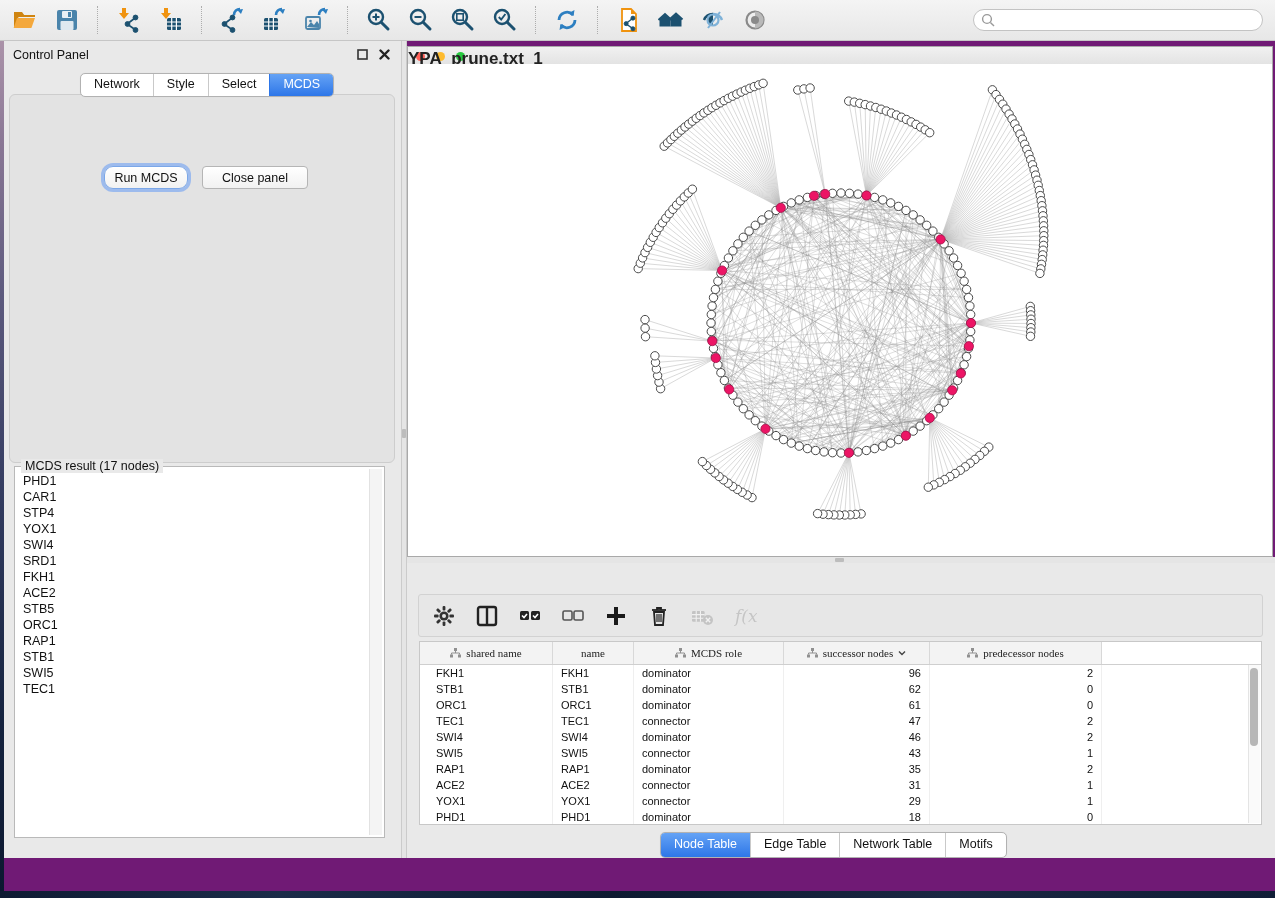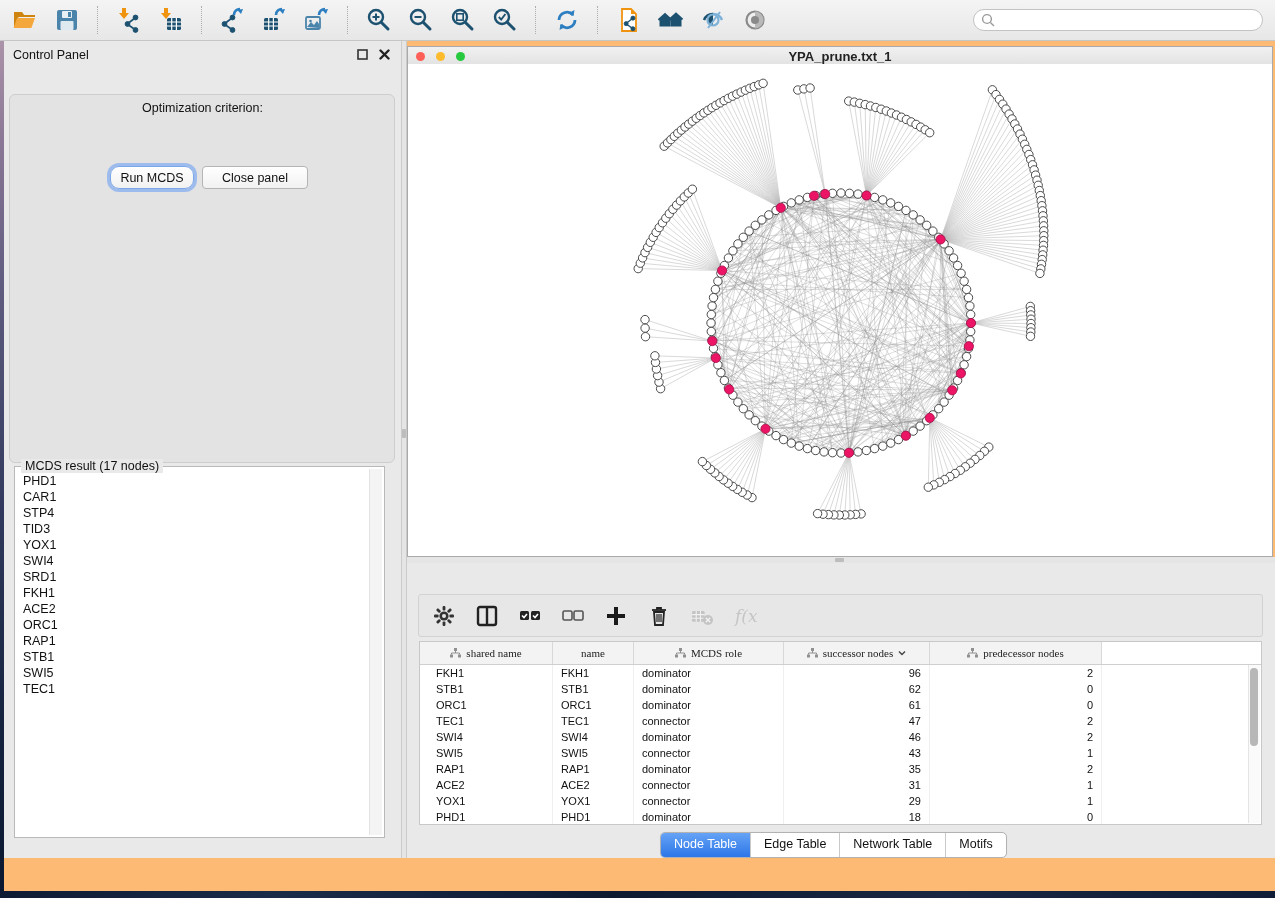--- a/index.html
+++ b/index.html
@@ -1,17 +1,17 @@
 <!DOCTYPE html>
 <html><head>
 <meta charset="utf-8">
 <style>
   html,body{margin:0;padding:0;}
   body{font-family:"Liberation Sans","DejaVu Sans",sans-serif;-webkit-font-smoothing:antialiased;}
-  #screen{position:relative;width:1275px;height:898px;overflow:hidden;background:#fdba74;}
+  #screen{position:relative;width:1275px;height:898px;overflow:hidden;background:#701a75;}
   
   #wp-left{position:absolute;left:0;top:41px;width:4px;height:850px;
     background:linear-gradient(180deg,#ab93a9 0%,#8a7795 12%,#5d5a7e 30%,#313a5e 55%,#15233f 80%,#0c1830 100%);}
   #wp-bottom{position:absolute;left:0;top:891px;width:1275px;height:7px;
     background:linear-gradient(90deg,#0e1b33,#1b2c49 22%,#0d1a31 48%,#1a2742 74%,#101d36 100%);}
   
   #toolbar{position:absolute;left:0;top:0;width:1275px;height:41px;
     background:linear-gradient(#f4f4f4,#e7e7e7);border-bottom:1px solid #c6c6c6;
     display:flex;align-items:center;padding-left:10px;box-sizing:border-box;gap:12px;}
   .tb-icon{width:30px;height:30px;display:flex;align-items:center;justify-content:center;flex:0 0 auto;cursor:pointer;}
@@ -34,39 +34,39 @@
   #cp-subpanel{position:absolute;left:5px;top:53px;width:386px;height:369px;background:#e3e3e3;
     border:1px solid #cdcdcd;border-radius:6px;box-sizing:border-box;}
   #opt-label{position:absolute;left:0;top:60px;width:100%;text-align:center;font-size:12.5px;color:#111;}
   #criterion-select{position:absolute;left:39px;top:91px;width:314px;height:23px;background:#fff;border:1px solid #b5b5b5;
     border-radius:4px;box-sizing:border-box;display:flex;align-items:center;cursor:pointer;}
   #criterion-value{flex:1;font-size:12.3px;color:#111;padding-left:9px;white-space:nowrap;overflow:hidden;}
   #criterion-stepper{width:20px;height:21px;border-radius:0 3px 3px 0;background:linear-gradient(#6aa6f6,#2d76e8);
     display:flex;flex-direction:column;align-items:center;justify-content:center;gap:1px;}
   .cp-btn{position:absolute;top:125px;height:23px;background:linear-gradient(#ffffff,#f1f1f1);border:1px solid #b5b5b5;
     border-radius:4px;font-size:12.5px;color:#111;display:flex;align-items:center;justify-content:center;cursor:pointer;box-sizing:border-box;}
-  #run-btn{left:106px;width:84px;box-shadow:0 0 0 3px rgba(100,155,245,.55);border-color:#7ba7e8;border-radius:9px;}
+  #run-btn{left:100px;width:84px;box-shadow:0 0 0 3px rgba(100,155,245,.55);border-color:#7ba7e8;border-radius:9px;}
   #closepanel-btn{left:198px;width:106px;}
   #result-box{position:absolute;left:10px;top:425px;width:371px;height:372px;border:1px solid #b9b9b9;background:#fff;box-sizing:border-box;}
   #result-title{position:absolute;left:6px;top:-8px;background:#e9e9e9;padding:0 4px;font-size:12.5px;color:#111;}
   #result-list{position:absolute;left:2px;top:6px;right:15px;bottom:2px;overflow:hidden;}
   .list-item{font-size:12.5px;color:#111;line-height:16px;padding-left:6px;cursor:default;}
   #result-scroll{position:absolute;top:2px;right:2px;bottom:2px;width:12px;background:#f4f4f4;border-left:1px solid #e2e2e2;}
   
   #v-splitter{position:absolute;left:401px;top:41px;width:6px;height:817px;background:#e5e5e5;
     border-left:1px solid #cbcbcb;border-right:1px solid #cbcbcb;box-sizing:border-box;cursor:col-resize;}
   #v-splitter .grip{position:absolute;left:0px;top:388px;width:4px;height:9px;background:#bdbdbd;border-radius:1px;}
   #h-splitter{position:absolute;left:407px;top:557px;width:868px;height:6px;background:#e5e5e5;cursor:row-resize;}
   #h-splitter .grip{position:absolute;left:428px;top:1px;width:9px;height:4px;background:#bdbdbd;border-radius:1px;}
   
   #network-window{position:absolute;left:407px;top:46px;width:866px;height:511px;border:1px solid #a9a9a9;
     box-sizing:border-box;background:#fff;}
   #net-titlebar{position:relative;height:17px;background:linear-gradient(#f1f1f1,#e3e3e3);border-bottom:1px solid #bdbdbd;}
   .traffic{position:absolute;top:5px;width:9px;height:9px;border-radius:50%;cursor:pointer;}
-  #net-title{position:absolute;left:0;right:0;top:2px;text-align:center;font-size:13px;font-weight:600;color:#222;}
+  #net-title{position:absolute;left:0;right:0;top:2px;font-size:17px;font-weight:600;color:#222;}
   #net-canvas{position:absolute;left:0;top:17px;width:864px;height:492px;background:#fff;}
   
   #table-panel{position:absolute;left:407px;top:563px;width:868px;height:295px;background:#e9e9e9;}
   #tp-toolbar{position:absolute;left:11px;top:31px;width:845px;height:43px;background:#e7e7e7;
     border:1px solid #d2d2d2;border-radius:3px;box-sizing:border-box;display:flex;align-items:center;gap:17px;padding-left:12px;}
   .tp-icon{width:26px;height:26px;display:flex;align-items:center;justify-content:center;cursor:pointer;}
   .tp-icon.disabled{opacity:.45;cursor:default;}
   #data-table{position:absolute;left:12px;top:78px;width:843px;height:184px;background:#fff;border:1px solid #c8c8c8;
     box-sizing:border-box;overflow:hidden;}
   #thead{display:flex;height:22px;border-bottom:1px solid #cfcfcf;background:#f3f3f3;}
@@ -275,36 +275,41 @@
               <rect x="1" y="1" width="9" height="9" fill="none" stroke="#333" stroke-width="1.6"></rect>
             </svg>
         </span>
         <span class="close-btn">
           <svg width="11" height="11" viewBox="0 0 11 11">
               <path d="M1.5 1.5L9.5 9.5M9.5 1.5L1.5 9.5" stroke="#222" stroke-width="2.4" stroke-linecap="round"></path>
             </svg>
         </span>
       </span>
     </div>
+    <div id="cp-tabs" class="seg">
+        <div class="s">Network</div>
+        <div class="s">Style</div>
+        <div class="s">Select</div>
+        <div class="s sel">MCDS</div>
+      </div>
     <div id="cp-subpanel"></div>
-    <div id="opt-label">Optimization criterion:</div>
     <div id="run-btn" class="cp-btn">Run MCDS</div>
     <div id="closepanel-btn" class="cp-btn">Close panel</div>
     <div id="result-box">
       <span id="result-title">MCDS result (17 nodes)</span>
       <div id="result-list">
           <div class="list-item">PHD1</div>
           <div class="list-item">CAR1</div>
           <div class="list-item">STP4</div>
-          <div class="list-item">TID3</div>
           <div class="list-item">YOX1</div>
           <div class="list-item">SWI4</div>
           <div class="list-item">SRD1</div>
           <div class="list-item">FKH1</div>
           <div class="list-item">ACE2</div>
+          <div class="list-item">STB5</div>
           <div class="list-item">ORC1</div>
           <div class="list-item">RAP1</div>
           <div class="list-item">STB1</div>
           <div class="list-item">SWI5</div>
           <div class="list-item">TEC1</div>
         </div>
       <div id="result-scroll"></div>
     </div>
   </div>
 

